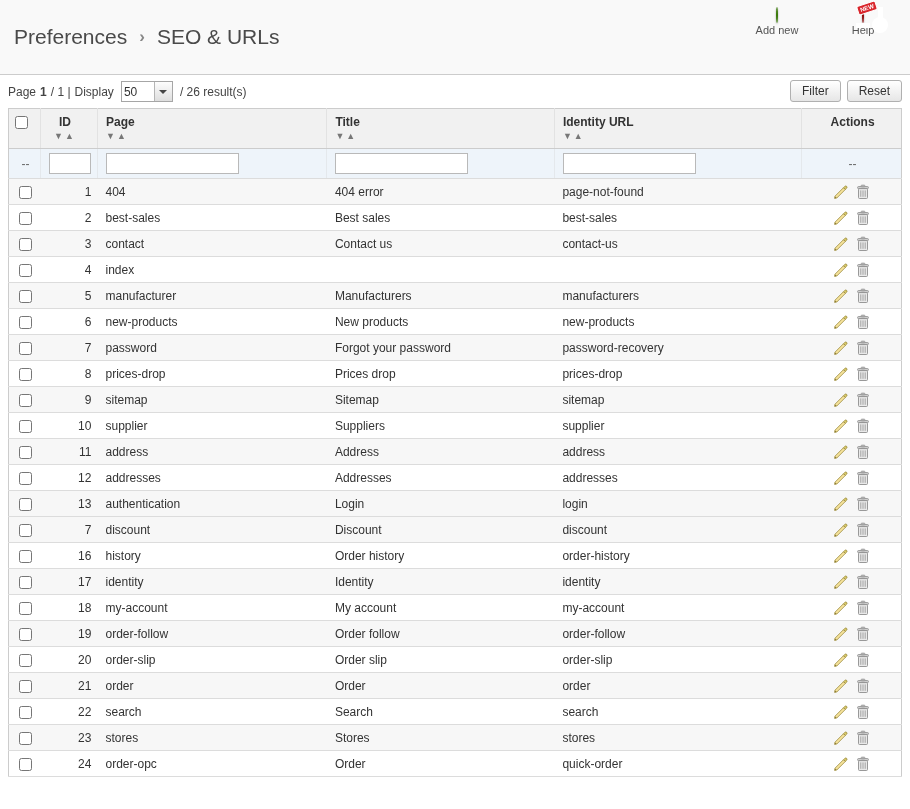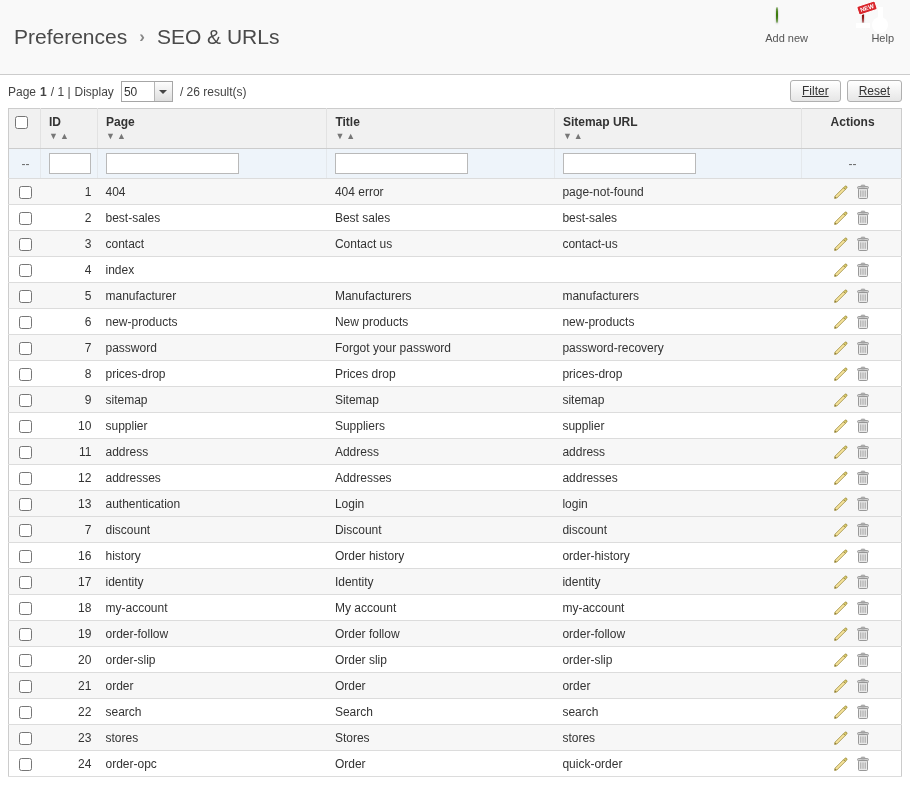--- a/index.html
+++ b/index.html
@@ -52,23 +52,22 @@
   .hdr-btn {
     width: 62px;
     text-align: center;
     cursor: pointer;
     text-decoration: none;
     color: #444;
   }
   .hdr-btn .lbl {
     display: block;
     font-size: 11px;
-    margin-top: 10px;
+    margin-top: 2px;
     color: #555;
-    text-align: right;
   }
   .icon-add {
     width: 36px; height: 36px;
     margin: 0 auto;
     border-radius: 50%;
     background: radial-gradient(circle at 35% 30%, #8fd14f 0%, #5aa515 60%, #3d7a0b 100%);
     border: 1px solid #3c7a0c;
     position: relative;
     box-shadow: 0 1px 2px rgba(0,0,0,.35);
   }
@@ -168,21 +167,20 @@
     border-left: 4px solid transparent;
     border-right: 4px solid transparent;
     border-top: 4px solid #444;
   }
   .toolbar-right {
     position: absolute;
     right: 8px;
     top: 5px;
     display: flex;
     gap: 6px;
-    text-decoration: underline;
   }
   .btn {
     font-family: "Liberation Sans", sans-serif;
     font-size: 12px;
     padding: 3px 11px;
     border: 1px solid #b0b0b0;
     border-radius: 3px;
     background: linear-gradient(#ffffff, #e6e6e6);
     color: #333;
     cursor: pointer;
@@ -202,21 +200,21 @@
     border-right: 1px solid #e2e2e2;
     text-align: left;
     font-size: 12px;
     font-weight: bold;
     color: #333;
     padding: 6px 6px 4px 8px;
     vertical-align: top;
     height: 40px;
   }
   table.grid th.c-check { width: 32px; text-align: center; padding-left: 0; }
-  table.grid th.c-id { width: 56px; text-align: left; padding-right: 16px;}
+  table.grid th.c-id { width: 56px; text-align: center; padding-right: 16px;}
   table.grid th.c-page { width: 230px; }
   table.grid th.c-title { width: 228px; }
   table.grid th.c-url { width: 248px; }
   table.grid th.c-actions { width: 100px; text-align: center; border-right: none; }
   .sorts {
     display: block;
     margin-top: 2px;
     font-size: 9px;
     color: #777;
     letter-spacing: 2px;
@@ -345,21 +343,21 @@
             <span>▼</span><span>▲</span>
           </span>
         </th>
         <th class="c-title">
           <span>Title</span>
           <span class="sorts">
             <span>▼</span><span>▲</span>
           </span>
         </th>
         <th class="c-url">
-          <span>Sitemap URL</span>
+          <span>Identity URL</span>
           <span class="sorts">
             <span>▼</span><span>▲</span>
           </span>
         </th>
         <th class="c-actions">Actions</th>
       </tr>
     </thead>
     <tbody>
       <tr class="filters">
         <td class="c-check">--</td>

